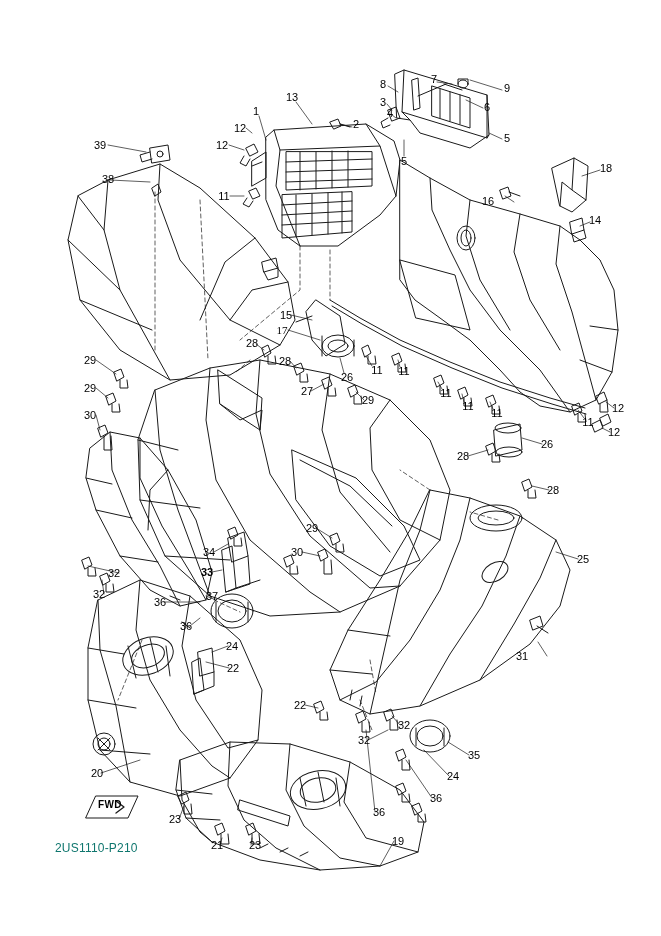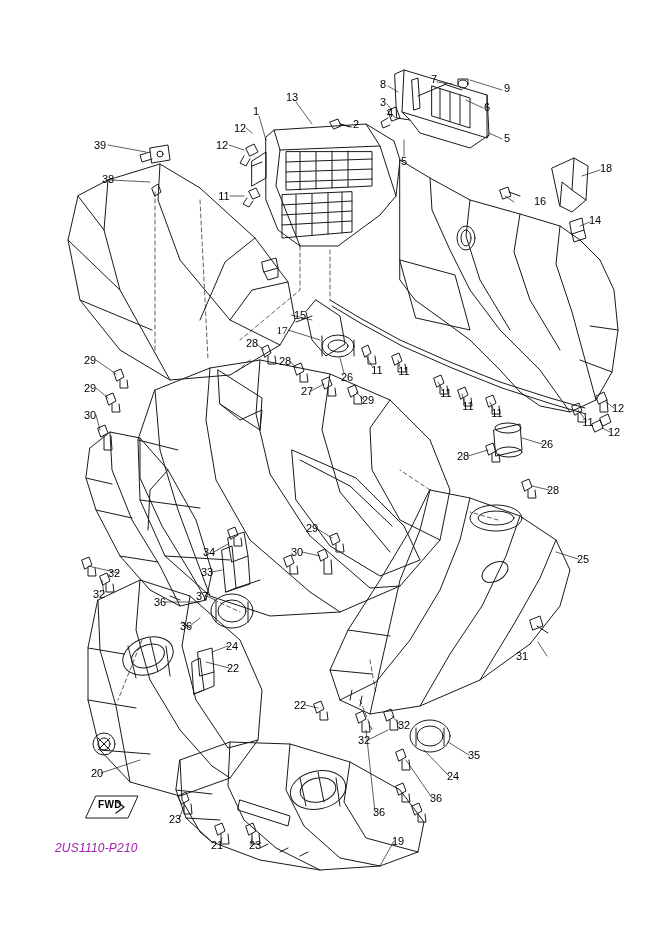--- a/index.html
+++ b/index.html
@@ -29,23 +29,22 @@
     line-height: 1;
     white-space: nowrap;
     transform: translate(-50%, -50%);
   }
   #part-code {
     position: absolute;
     left: 55px;
     top: 841px;
     font-size: 12px;
     letter-spacing: 0.2px;
-    color: #a21caf;
+    color: #0f766e;
     white-space: nowrap;
-    font-style: italic;
   }
   #fwd-label {
     position: absolute;
     left: 98px;
     top: 799px;
     font-size: 10px;
     font-weight: bold;
     color: #000000;
     letter-spacing: 0.3px;
   }
@@ -384,24 +383,24 @@
       <div class="callout" style="left: 356px; top: 124px;">2</div>
       <div class="callout" style="left: 383px; top: 102px;">3</div>
       <div class="callout" style="left: 390px; top: 113px;">4</div>
       <div class="callout" style="left: 383px; top: 84px;">8</div>
       <div class="callout" style="left: 434px; top: 79px;">7</div>
       <div class="callout" style="left: 507px; top: 88px;">9</div>
       <div class="callout" style="left: 487px; top: 107px;">6</div>
       <div class="callout" style="left: 507px; top: 138px;">5</div>
       <div class="callout" style="left: 404px; top: 161px;">5</div>
       <div class="callout" style="left: 224px; top: 196px;">11</div>
-      <div class="callout" style="left: 540px; top: 201px;">16</div>
+      <div class="callout" style="left: 488px; top: 201px;">16</div>
       <div class="callout" style="left: 606px; top: 168px;">18</div>
       <div class="callout" style="left: 595px; top: 220px;">14</div>
-      <div class="callout" style="left: 300px; top: 315px;">15</div>
+      <div class="callout" style="left: 286px; top: 315px;">15</div>
       <div class="callout" style="left: 282px; top: 330px; font-family: Liberation Serif, serif;">17</div>
       <div class="callout" style="left: 252px; top: 343px;">28</div>
       <div class="callout" style="left: 285px; top: 361px;">28</div>
       <div class="callout" style="left: 347px; top: 377px;">26</div>
       <div class="callout" style="left: 307px; top: 391px;">27</div>
       <div class="callout" style="left: 377px; top: 370px;">11</div>
       <div class="callout" style="left: 404px; top: 371px;">11</div>
       <div class="callout" style="left: 446px; top: 393px;">11</div>
       <div class="callout" style="left: 468px; top: 406px;">11</div>
       <div class="callout" style="left: 497px; top: 413px;">11</div>
@@ -412,26 +411,26 @@
       <div class="callout" style="left: 90px; top: 388px;">29</div>
       <div class="callout" style="left: 90px; top: 415px;">30</div>
       <div class="callout" style="left: 368px; top: 400px;">29</div>
       <div class="callout" style="left: 312px; top: 528px;">29</div>
       <div class="callout" style="left: 297px; top: 552px;">30</div>
       <div class="callout" style="left: 547px; top: 444px;">26</div>
       <div class="callout" style="left: 463px; top: 456px;">28</div>
       <div class="callout" style="left: 553px; top: 490px;">28</div>
       <div class="callout" style="left: 583px; top: 559px;">25</div>
       <div class="callout" style="left: 209px; top: 552px;">34</div>
-      <div class="callout" style="left: 207px; top: 572px;">33</div>
+      <div class="callout" style="left: 207px; top: 572px; font-weight: bold;">33</div>
       <div class="callout" style="left: 114px; top: 573px;">32</div>
       <div class="callout" style="left: 99px; top: 594px;">32</div>
       <div class="callout" style="left: 160px; top: 602px;">36</div>
       <div class="callout" style="left: 186px; top: 626px;">36</div>
-      <div class="callout" style="left: 202px; top: 596px;">37</div>
+      <div class="callout" style="left: 212px; top: 596px;">37</div>
       <div class="callout" style="left: 232px; top: 646px;">24</div>
       <div class="callout" style="left: 233px; top: 668px;">22</div>
       <div class="callout" style="left: 522px; top: 656px;">31</div>
       <div class="callout" style="left: 300px; top: 705px;">22</div>
       <div class="callout" style="left: 364px; top: 740px;">32</div>
       <div class="callout" style="left: 404px; top: 725px;">32</div>
       <div class="callout" style="left: 474px; top: 755px; text-align: center;">35</div>
       <div class="callout" style="left: 453px; top: 776px;">24</div>
       <div class="callout" style="left: 436px; top: 798px;">36</div>
       <div class="callout" style="left: 379px; top: 812px;">36</div>

